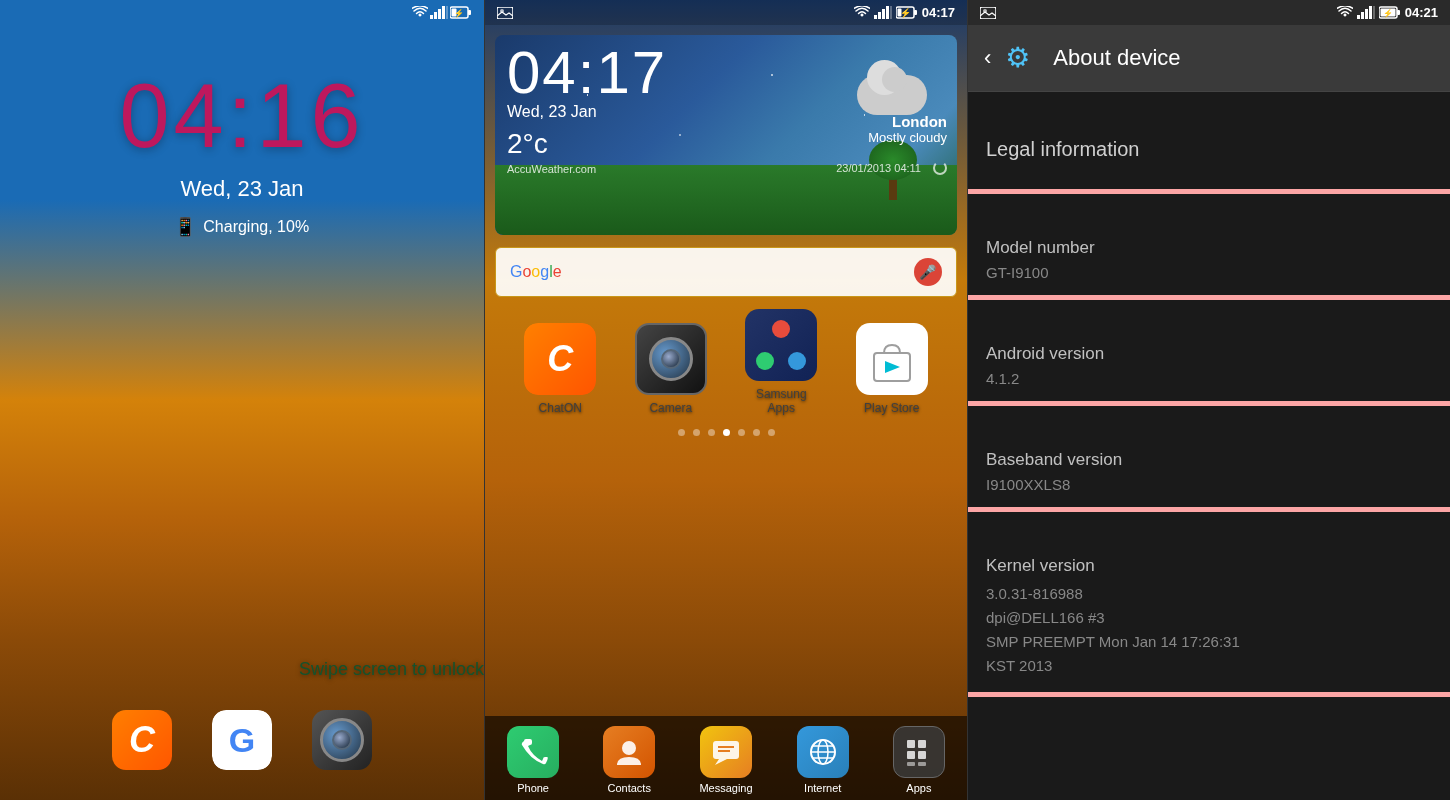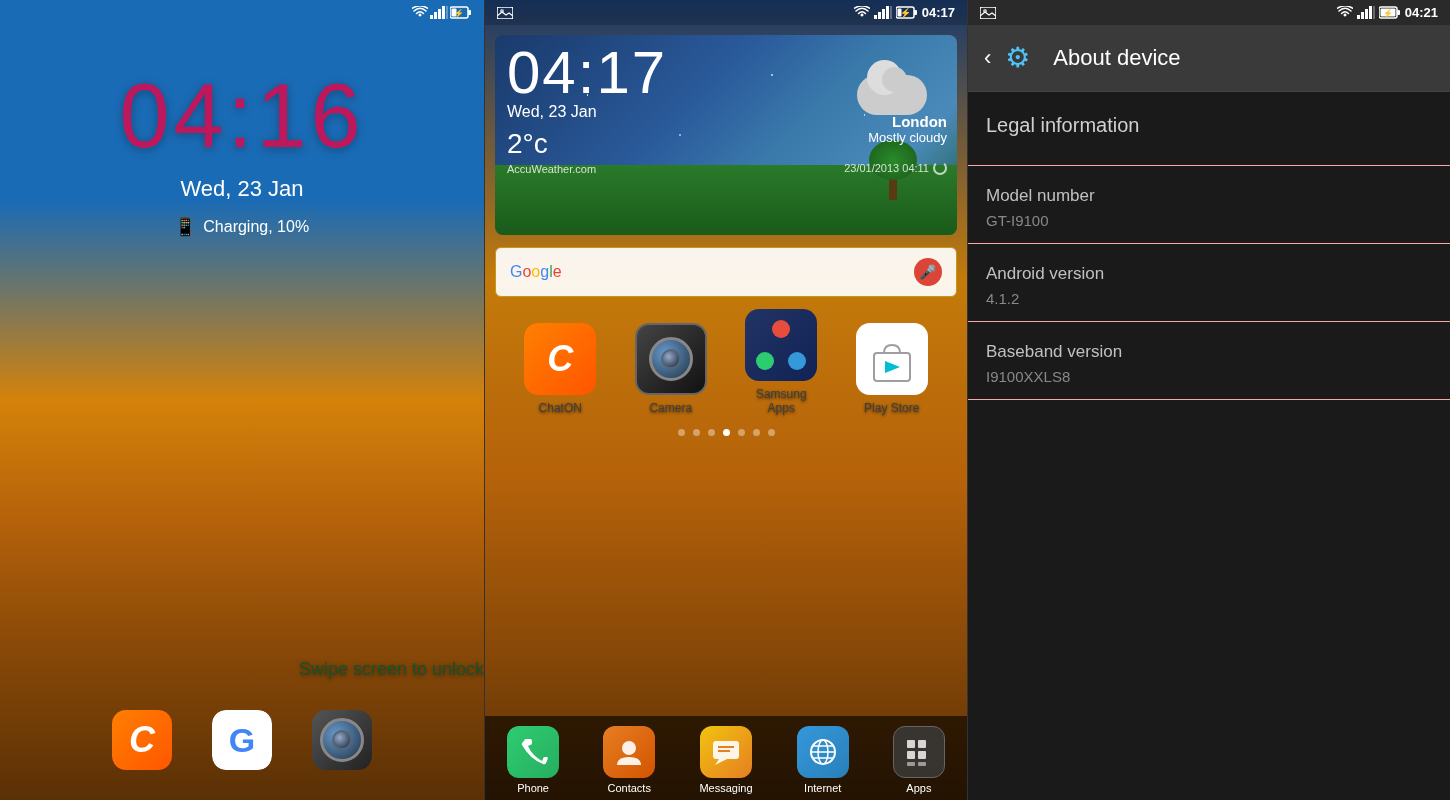--- a/index.html
+++ b/index.html
@@ -250,21 +250,21 @@
       font-size: 11px;
     }
     .weather-update {
       position: absolute;
       bottom: 60px;
       right: 10px;
       color: rgba(255,255,255,0.8);
       font-size: 11px;
       display: flex;
       align-items: center;
-      gap: 4px;
+      gap: 12px;
     }
     .google-search-bar {
       position: relative;
       z-index: 2;
       margin: 12px 10px;
       background: rgba(255,255,255,0.92);
       border-radius: 6px;
       display: flex;
       align-items: center;
       padding: 10px 14px;
@@ -459,21 +459,22 @@
       font-size: 22px;
       font-weight: 400;
     }
     .about-content {
       flex: 1;
       overflow-y: auto;
       padding: 0;
     }
     .about-section {
       padding: 20px 18px 14px;
-      border-bottom: 1px solid #fca5a5;
+      border-bottom: 5px solid #fca5a5;
+      margin-top: 24px;
     }
     .about-section-title {
       color: #c0c0c0;
       font-size: 17px;
       font-weight: 400;
       margin-bottom: 6px;
     }
     .about-section-title.large {
       font-size: 20px;
       color: #d0d0d0;
@@ -823,16 +824,25 @@
     <div class="about-section">
       <div class="about-section-title">Android version</div>
       <div class="about-section-value">4.1.2</div>
     </div>
 
     <div class="about-section">
       <div class="about-section-title">Baseband version</div>
       <div class="about-section-value">I9100XXLS8</div>
     </div>
 
+    <div class="about-section">
+      <div class="about-section-title">Kernel version</div>
+      <div class="about-section-value multi" style="line-height:1.6;">
+        3.0.31-816988<br>
+        dpi@DELL166 #3<br>
+        SMP PREEMPT Mon Jan 14 17:26:31<br>
+        KST 2013
+      </div>
+    </div>
 
 
   </div>
 </div>
 
 </body></html>

